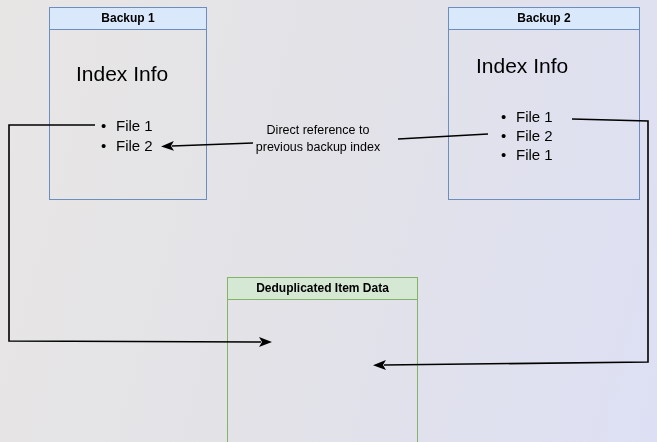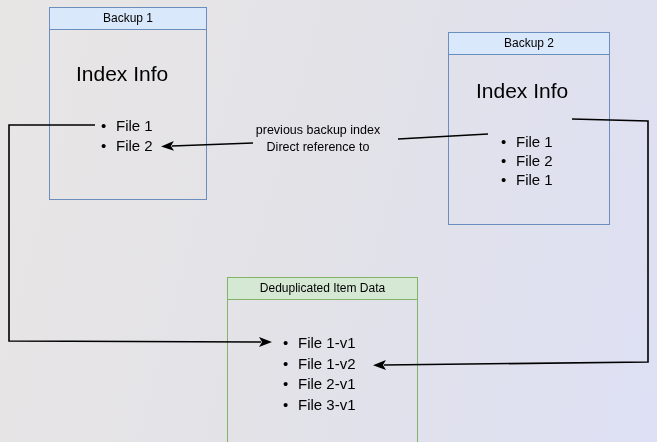--- a/index.html
+++ b/index.html
@@ -20,21 +20,21 @@
     background: transparent;
   }
   .node.blue  { border: 1px solid #6c8ebf; }
   .node.green { border: 1px solid #82b366; }
   .node-header {
     box-sizing: border-box;
     height: 22px;
     line-height: 21px;
     text-align: center;
     font-size: 12px;
-    font-weight: normal;
+    font-weight: bold;
     white-space: nowrap;
   }
   .blue  .node-header { background: #dae8fc; border-bottom: 1px solid #6c8ebf; }
   .green .node-header { background: #d5e8d4; border-bottom: 1px solid #82b366; }
   .index-info {
     position: absolute;
     font-size: 21px;
     white-space: nowrap;
   }
   ul.file-list {
@@ -73,53 +73,47 @@
 
   <div class="node blue" style="left:49px; top:7px; width:158px; height:193px;">
     <div class="node-header">Backup 1</div>
     <div class="index-info" style="left:26px; top:54px;">Index Info</div>
     <ul class="file-list" id="backup1-list" style="left:51px; top:108px;">
       <li>File 1</li>
       <li>File 2</li>
     </ul>
   </div>
 
-  <div class="node blue" style="left:448px; top:7px; width:162px; height:193px;margin-top:25px;">
+  <div class="node blue" style="left:448px; top:7px; width:192px; height:193px;">
     <div class="node-header">Backup 2</div>
     <div class="index-info" style="left:27px; top:46px;">Index Info</div>
     <ul class="file-list" id="backup2-list" style="left:52px; top:99px;">
       <li>File 1</li>
       <li>File 2</li>
       <li>File 1</li>
     </ul>
   </div>
 
   <div class="node green" style="left:227px; top:277px; width:191px; height:185px;">
     <div class="node-header">Deduplicated Item Data</div>
-    <ul class="file-list" id="dedup-list" style="left:55px; top:55px;">
-      <li>File 1-v1</li>
-      <li>File 1-v2</li>
-      <li>File 2-v1</li>
-      <li>File 3-v1</li>
-    </ul>
   </div>
 
   <svg class="edges" viewBox="0 0 657 442">
     <defs>
       <marker id="arrowhead" markerWidth="14" markerHeight="11" refX="2" refY="5" orient="auto" markerUnits="userSpaceOnUse">
         <path d="M0,0 L13,5 L0,10 L3,5 Z" fill="#000"></path>
       </marker>
     </defs>
 
     <path d="M488,134 L398,139" stroke="#000" stroke-width="1.6" fill="none"></path>
     <path d="M253,143 L172,146" stroke="#000" stroke-width="1.6" fill="none" marker-end="url(#arrowhead)"></path>
 
     <path d="M95,125 L9,125 L9,341 L261,342" stroke="#000" stroke-width="1.6" fill="none" marker-end="url(#arrowhead)"></path>
 
     <path d="M572,119 L648,121 L648,362 L384,365" stroke="#000" stroke-width="1.6" fill="none" marker-end="url(#arrowhead)"></path>
   </svg>
 
   <div class="edge-label">
+    <div>Direct reference to</div>
     <div>previous backup index</div>
-    <div>Direct reference to</div>
   </div>
 
 </div>
 
 </body></html>

